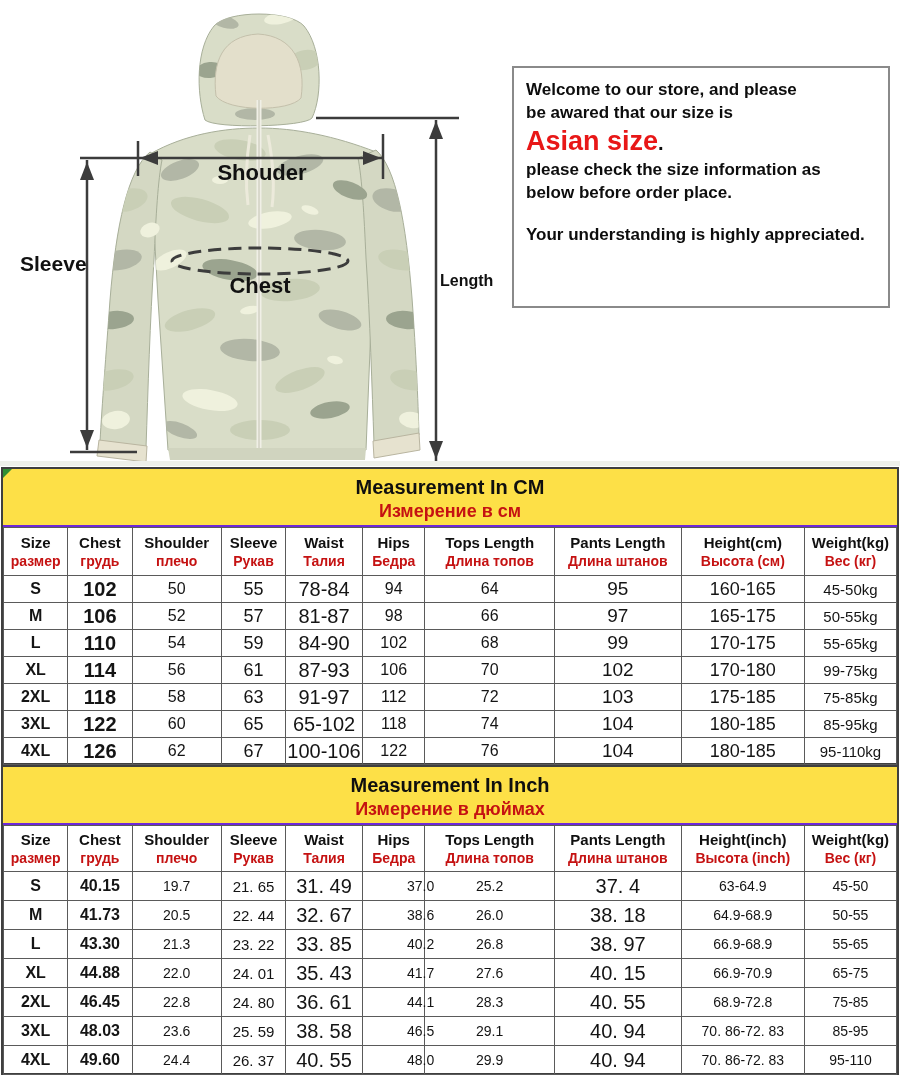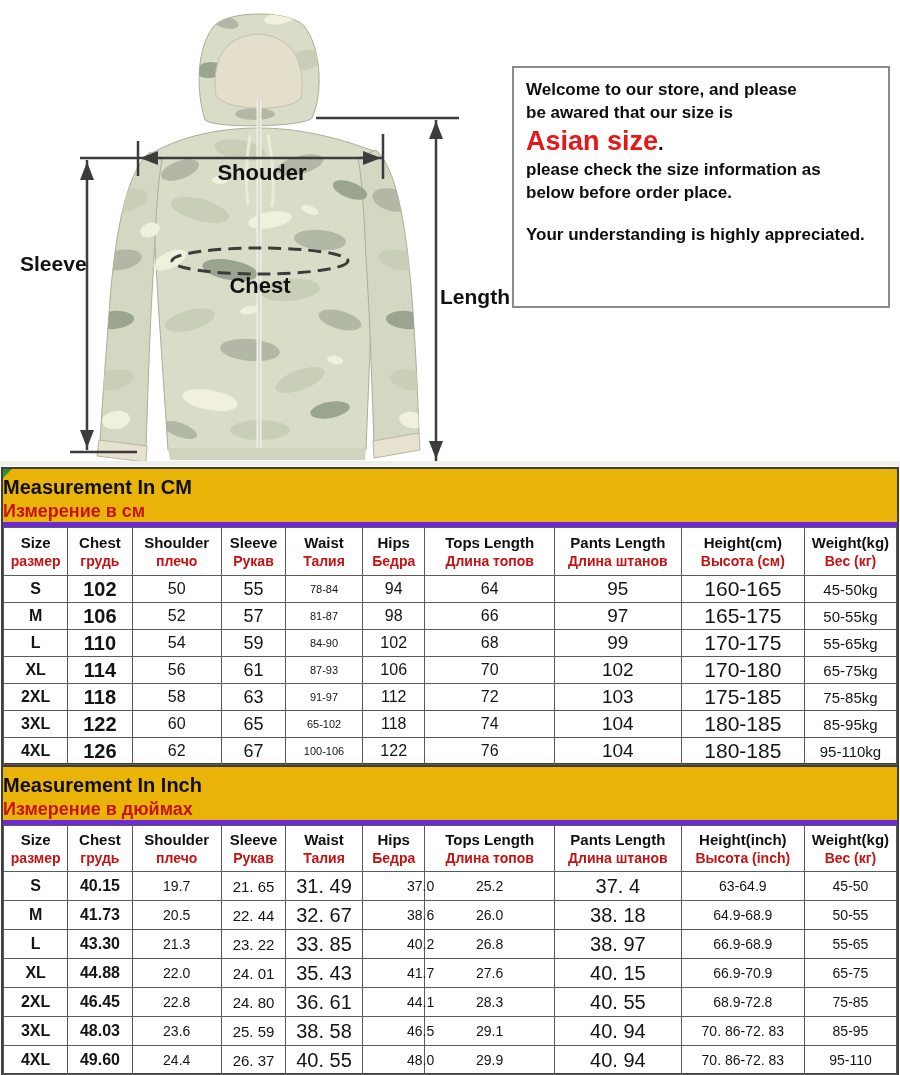--- a/index.html
+++ b/index.html
@@ -7,62 +7,62 @@
   .stage{position:relative;width:900px;height:1075px;background:#fff;}
 
   
   .top-section{position:absolute;left:0;top:0;width:900px;height:467px;background:#fff;}
   .jacket-svg{position:absolute;left:0;top:0;}
   .photo-edge{position:absolute;left:0;top:461px;width:900px;height:5px;background:#eef0ea;}
 
   .fig-label{position:absolute;color:#111;font-weight:700;}
   .lbl-shoulder{left:197px;top:160px;width:130px;text-align:center;font-size:22px;}
   .lbl-sleeve{left:20px;top:252px;font-size:21px;}
-  .lbl-length{left:440px;top:285px;font-size:21px;}
+  .lbl-length{left:440px;top:272px;font-size:16px;}
   .lbl-chest{left:205px;top:273px;width:110px;text-align:center;font-size:22px;}
 
   
   .notice{position:absolute;left:512px;top:66px;width:378px;height:242px;border:2px solid #8a8a8a;
           background:#fff;box-sizing:border-box;padding:10px 12px;}
   .notice-title{font-size:24px;font-weight:700;color:#0d0d0d;margin:2px 0 18px 0;}
   .notice-line{font-size:17px;font-weight:700;color:#0d0d0d;line-height:1.38;}
   .asian-line{line-height:1.1;margin:2px 0 1px 0;}
   .asian{font-size:27px;font-weight:700;color:#e81717;}
   .asian-period{font-size:20px;font-weight:700;color:#0d0d0d;}
   .notice-thanks{margin-top:20px;font-size:17px;font-weight:700;color:#0d0d0d;}
 
   
   .table-block{position:absolute;left:1px;width:898px;border:2px solid #3f3f3f;background:#fff;box-sizing:border-box;}
   .cm-block{top:467px;height:298px;}
   .inch-block{top:765px;height:310px;}
   .corner-tri{position:absolute;left:0;top:0;width:0;height:0;
               border-top:9px solid #2f8f33;border-right:9px solid transparent;}
-  .band{height:58px;background:#eab308;border-bottom:5px solid #6d28d9;
+  .band{height:58px;background:#fde047;border-bottom:2px solid #6d28d9;text-align:center;
         box-sizing:border-box;padding-top:5px;}
   .band-title{font-size:20px;font-weight:700;color:#0f0f0f;line-height:1.35;}
   .band-sub{font-size:18px;font-weight:700;color:#c51212;line-height:1.2;}
   table{width:100%;border-collapse:collapse;table-layout:fixed;}
   th,td{border:1px solid #5a5a5a;text-align:center;vertical-align:middle;padding:0;color:#141414;}
   thead tr{height:48px;}
   .inch-block thead tr{height:46px;}
   th .en{display:block;font-size:15px;font-weight:700;color:#101010;line-height:1.25;}
   th .ru{display:block;font-size:14px;font-weight:700;color:#c51212;line-height:1.15;}
   .cm-block tbody tr{height:27px;}
   .inch-block tbody tr{height:29px;}
 
   
   td.c0{font-weight:700;font-size:16px;}
   .cm-block td.c1{font-weight:700;font-size:20px;}
   .cm-block td.c2{font-size:16px;}
   .cm-block td.c3{font-size:18px;}
-  .cm-block td.c4{font-size:11px;}
+  .cm-block td.c4{font-size:20px;}
   .cm-block td.c5{font-size:16px;}
   .cm-block td.c6{font-size:16px;}
   .cm-block td.c7{font-size:19px;}
-  .cm-block td.c8{font-size:21px;margin-top:39px;}
+  .cm-block td.c8{font-size:18px;margin-top:39px;}
   .cm-block td.c9{font-size:15px;}
   .inch-block td.c1{font-weight:600;font-size:16px;}
   .inch-block td.c2{font-size:14px;}
   .inch-block td.c3{font-size:15px;}
   .inch-block td.c4{font-size:20px;}
   .inch-block td.c5{font-size:14px;padding-left:44px;}
   .inch-block td.c6{font-size:14px;}
   .inch-block td.c7{font-size:20px;}
   .inch-block td.c8{font-size:14px;}
   .inch-block td.c9{font-size:14px;}
@@ -289,21 +289,21 @@
           <tr>
             <td class="c0">XL</td>
             <td class="c1">114</td>
             <td class="c2">56</td>
             <td class="c3">61</td>
             <td class="c4">87-93</td>
             <td class="c5">106</td>
             <td class="c6">70</td>
             <td class="c7">102</td>
             <td class="c8">170-180</td>
-            <td class="c9">65-75kg</td>
+            <td class="c9">99-75kg</td>
           </tr>
           <tr>
             <td class="c0">2XL</td>
             <td class="c1">118</td>
             <td class="c2">58</td>
             <td class="c3">63</td>
             <td class="c4">91-97</td>
             <td class="c5">112</td>
             <td class="c6">72</td>
             <td class="c7">103</td>

